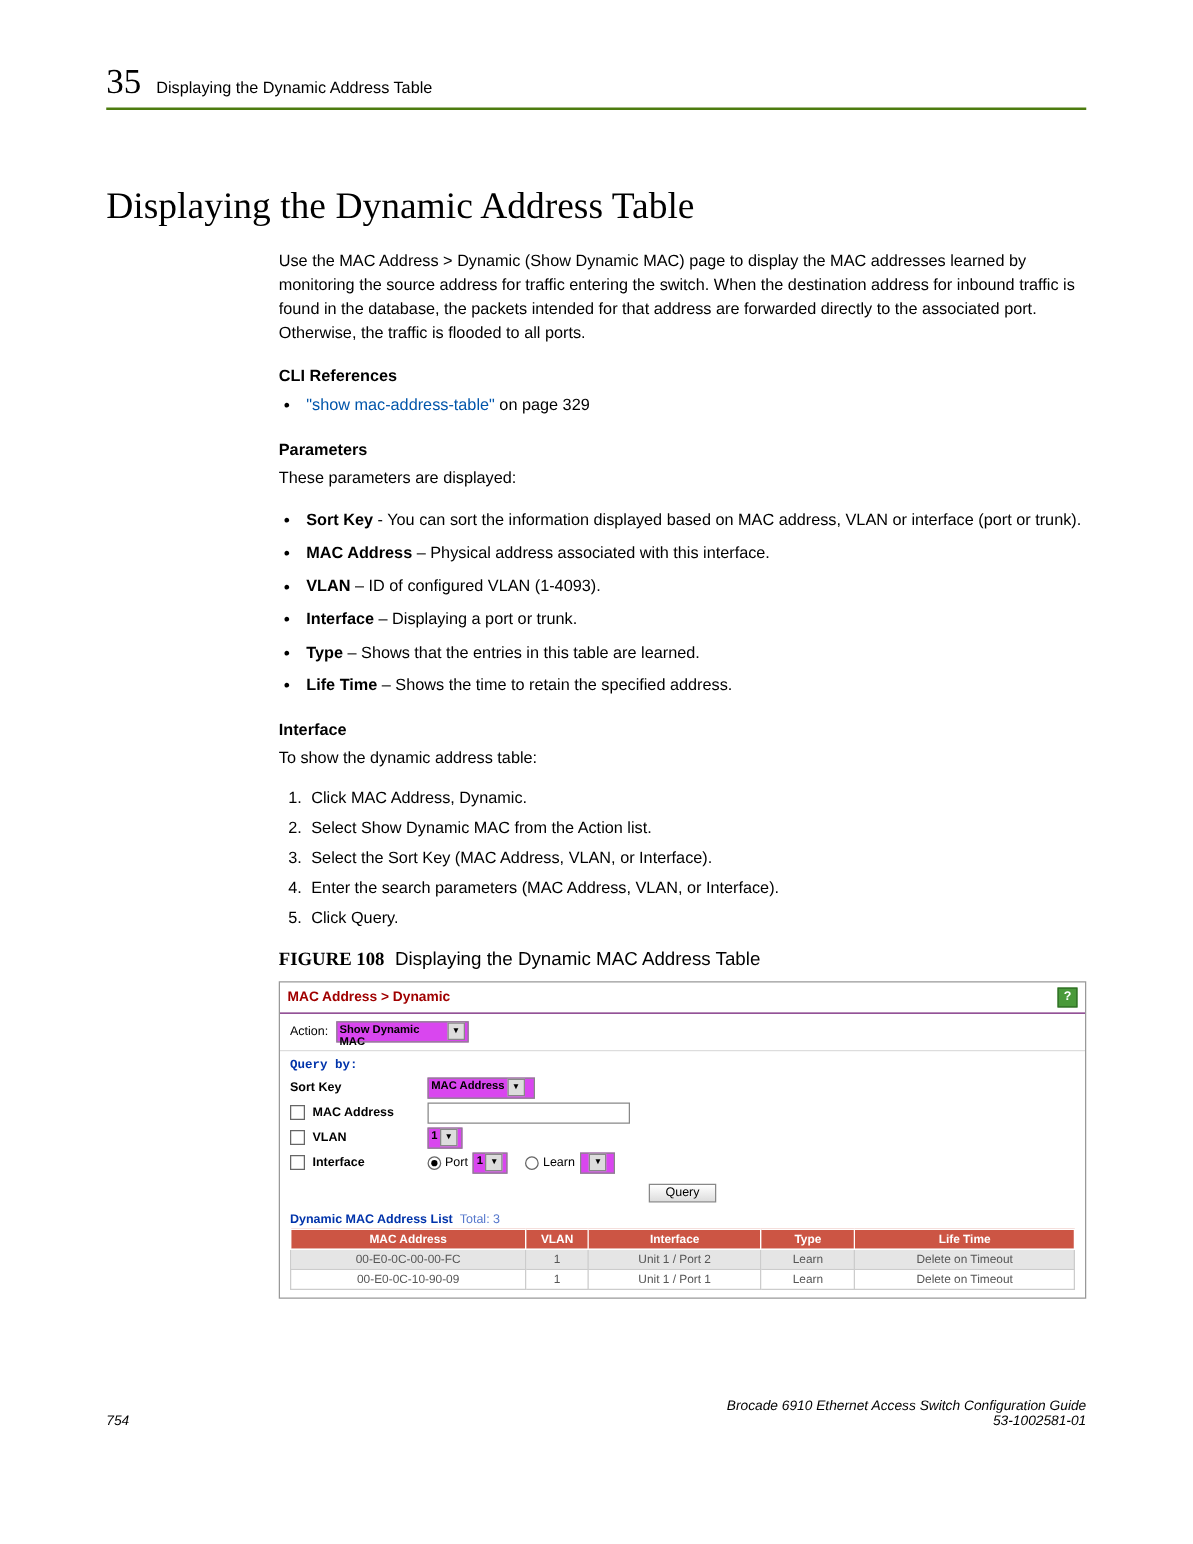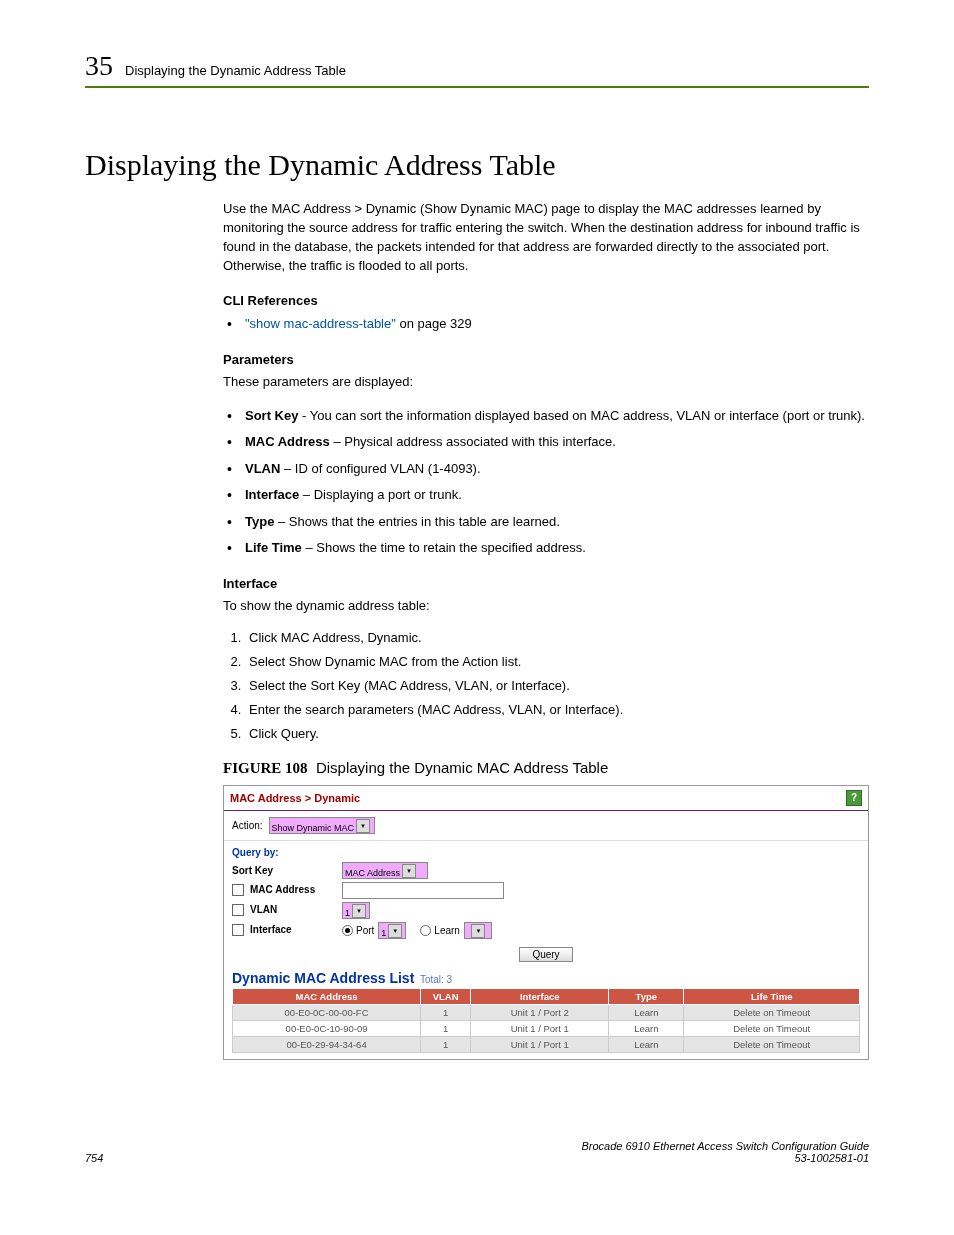--- a/index.html
+++ b/index.html
@@ -106,31 +106,31 @@
     font-size: 11px;
   }
   .help-ic {
     width: 14px; height: 14px; background:#4a9a3a; color:#fff; text-align:center; font-weight:bold; font-size:10px; line-height:14px; border:1px solid #2e6b24;
   }
   .shot-section {
     padding: 6px 8px;
   }
   .action-row { display:flex; align-items:center; gap:6px; }
   .dd {
-    border:1px solid #888; background:#f0abfc; height:15px; font-size:9px; display:flex; align-items:flex-end; padding:0 2px; gap:2px;
+    border:1px solid #888; background:#d946ef; height:15px; font-size:9px; display:flex; align-items:flex-start; padding:0 2px; gap:2px;font-weight:bold;
   }
   .dd .arrow { width:12px; height:12px; background:#ddd; border:1px solid #888; font-size:7px; line-height:12px; text-align:center; }
   .txtin { border:1px solid #888; background:#fff; height:15px; }
   .qrow { display:flex; align-items:center; margin-bottom:3px; }
   .qlab { width:110px; }
   .cb { width:10px; height:10px; border:1px solid #666; background:#fff; display:inline-block; margin-right:6px; vertical-align:middle; }
   .rd { width:9px; height:9px; border:1px solid #666; border-radius:50%; display:inline-block; margin-right:3px; position:relative; vertical-align:middle; }
   .rd.filled::after { content:""; width:5px; height:5px; background:#000; border-radius:50%; position:absolute; top:2px; left:2px; }
   .qbtn { display:inline-block; border:1px solid #888; background:linear-gradient(#fff,#ddd); padding:1px 12px; font-size:10px; }
-  .list-title { color:#0033aa; font-weight:bold; font-size:14px; }
+  .list-title { color:#0033aa; font-weight:bold; font-size:10px; }
   .list-total { color:#5577cc; }
   table.mac {
     width:100%; border-collapse:collapse; font-size:9.5px; margin-top:2px;
   }
   table.mac th { background:#cc5544; color:#fff; font-weight:bold; border:1px solid #fff; padding:2px 4px; }
   table.mac td { border:1px solid #ccc; padding:2px 4px; text-align:center; color:#555; }
   table.mac tr.alt td { background:#e5e5e5; }
   .footer {
     display:flex; justify-content:space-between; align-items:flex-end;
     font-size:11px; font-style:italic;
@@ -195,21 +195,21 @@
       <div class="shot-section" style="border-bottom:1px solid #ddd;">
         <div class="action-row">
           <span>Action:</span>
           <span class="dd" style="width:100px;">
             <span>Show Dynamic MAC</span>
               <span class="arrow">▾</span>
           </span>
         </div>
       </div>
       <div class="shot-section">
-        <div style="color:#0033aa; font-weight:bold; margin-bottom:4px;">Query by:</div>
+        <div style="color:#0033aa; font-weight:bold; margin-bottom:4px;font-family:Liberation Mono, monospace;">Query by:</div>
 
         <div class="qrow">
           <span class="qlab" style="font-weight:bold;">Sort Key</span>
           <span class="dd" style="width:80px;">
             <span>MAC Address</span>
               <span class="arrow">▾</span>
           </span>
         </div>
         <div class="qrow">
           <span class="qlab"><span class="cb"></span><b>MAC Address</b></span>
@@ -264,27 +264,20 @@
                 <td>Learn</td>
                 <td>Delete on Timeout</td>
           </tr>
           <tr>
             <td>00-E0-0C-10-90-09</td>
                 <td>1</td>
                 <td>Unit 1 / Port 1</td>
                 <td>Learn</td>
                 <td>Delete on Timeout</td>
           </tr>
-          <tr class="alt">
-            <td>00-E0-29-94-34-64</td>
-                <td>1</td>
-                <td>Unit 1 / Port 1</td>
-                <td>Learn</td>
-                <td>Delete on Timeout</td>
-          </tr>
         </tbody>
           </table>
       </div>
     </div>
 
   </div>
 
   <div class="footer">
     <span class="pn">754</span>
     <span class="right">

